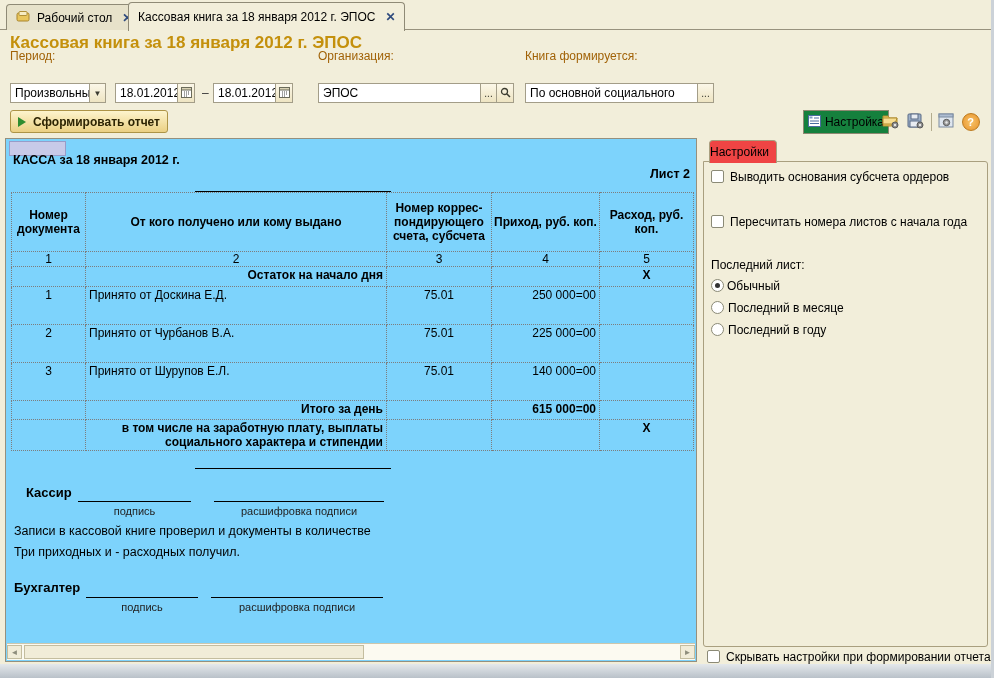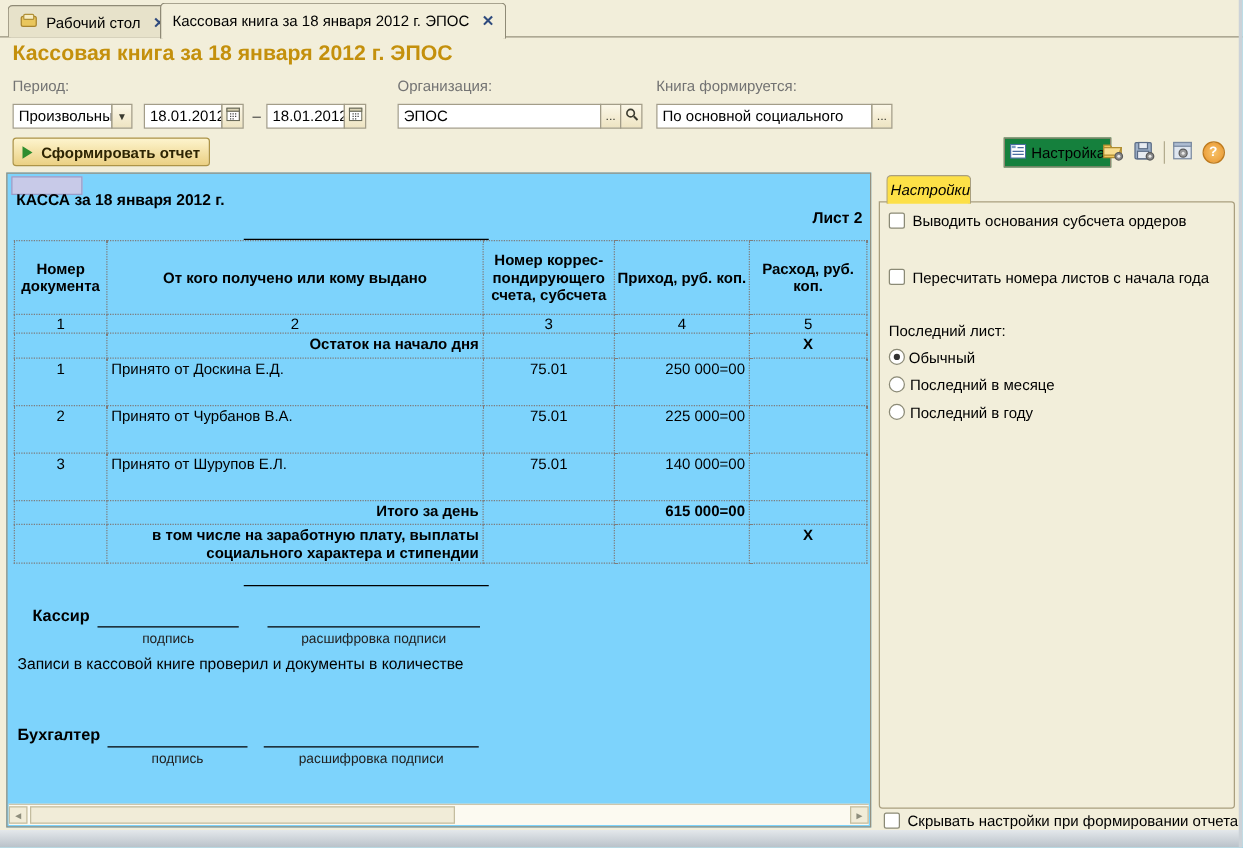--- a/index.html
+++ b/index.html
@@ -13,21 +13,21 @@
        border:1px solid #8f8a76;border-bottom:none;border-radius:4px 4px 0 0;
        background:#e7e2ca;box-sizing:border-box;cursor:default;}
   .tab.inactive{top:4px;height:26px;left:6px;}
   .tab.active{top:2px;height:29px;left:128px;background:#f2eeda;z-index:3;}
   .tab .close{color:#2e4a7d;font-weight:bold;font-size:12px;margin-left:4px;}
 
   
   .page-title{position:absolute;left:10px;top:33px;font-size:17px;font-weight:bold;color:#c4900c;}
 
   
-  .lbl{position:absolute;top:62px;color:#737373;}
+  .lbl{position:absolute;top:49px;color:#a16207;}
   .field{position:absolute;top:83px;height:20px;background:#fff;border:1px solid #a39d88;
          box-sizing:border-box;display:flex;align-items:center;padding:0 4px;overflow:hidden;white-space:nowrap;}
   .sqbtn{position:absolute;top:83px;height:20px;box-sizing:border-box;border:1px solid #a39d88;
          background:linear-gradient(#fbf7e8,#eee4c2);display:flex;align-items:center;justify-content:center;
          font-size:10px;color:#3a3a30;cursor:pointer;}
   .dash{position:absolute;top:86px;color:#333;}
   .arrow-glyph{font-size:8px;color:#3a3a30;}
 
   
   .gen-btn{position:absolute;left:10px;top:110px;width:158px;height:23px;box-sizing:border-box;
@@ -68,23 +68,23 @@
   .sigline{position:absolute;height:0;border-bottom:1px solid #000;}
   .sigcap{position:absolute;font-size:11px;text-align:center;color:#222;}
 
   
   .hscroll{position:absolute;left:1px;bottom:1px;width:688px;height:16px;background:#fcfaf1;border-top:1px solid #cdc6ac;}
   .sc-btn{position:absolute;top:1px;width:15px;height:14px;background:#f1ecd8;border:1px solid #c4bd9f;
           box-sizing:border-box;color:#8e8d7c;font-size:8px;display:flex;align-items:center;justify-content:center;cursor:pointer;}
   .sc-thumb{position:absolute;left:17px;top:1px;width:340px;height:14px;background:#f1ecd8;border:1px solid #c4bd9f;box-sizing:border-box;cursor:grab;}
 
   
-  .settings-tab{position:absolute;left:709px;top:140px;width:66px;height:22px;background:#fde047;
+  .settings-tab{position:absolute;left:709px;top:140px;width:66px;height:22px;background:#ef4444;
                 border:1px solid #a99f7f;border-bottom:none;border-radius:4px 4px 0 0;z-index:2;
-                display:flex;align-items:center;justify-content:flex-end;cursor:default;font-style:italic;}
+                display:flex;align-items:center;justify-content:flex-start;cursor:default;}
   .settings-panel{position:absolute;left:703px;top:161px;width:285px;height:486px;box-sizing:border-box;
                   border:1px solid #a99f7f;border-radius:0 3px 3px 3px;}
   .cb{position:absolute;width:13px;height:13px;background:#fff;border:1px solid #8b8a76;border-radius:2px;box-sizing:border-box;cursor:pointer;}
   .radio{position:absolute;width:13px;height:13px;background:#fff;border:1px solid #8b8a76;border-radius:50%;box-sizing:border-box;cursor:pointer;}
   .radio.checked::after{content:"";position:absolute;left:3px;top:3px;width:5px;height:5px;border-radius:50%;background:#333;}
   .opt-label{position:absolute;cursor:default;}
 
   
   .bottom-strip{position:absolute;left:0;top:664px;width:994px;height:14px;background:linear-gradient(#e4e8eb,#b9c1c9);}
   .right-strip{position:absolute;left:991px;top:0;width:3px;height:678px;background:#ccd2d8;}
@@ -273,20 +273,21 @@
   </tbody>
     </table>
 
   <div class="fnote" style="left:20px;top:346px;font-weight:bold;font-size:13px;">Кассир</div>
   <div class="sigline" style="left:72px;top:362px;width:113px;"></div>
   <div class="sigline" style="left:208px;top:362px;width:170px;"></div>
   <div class="sigcap" style="left:72px;top:366px;width:113px;">подпись</div>
   <div class="sigcap" style="left:208px;top:366px;width:170px;">расшифровка подписи</div>
 
   <div class="fnote" style="left:8px;top:385px;">Записи в кассовой книге проверил и документы в количестве</div>
+  <div class="fnote" style="left:8px;top:406px;">Три приходных и  - расходных получил.</div>
 
   <div class="fnote" style="left:8px;top:441px;font-weight:bold;font-size:13px;">Бухгалтер</div>
   <div class="sigline" style="left:80px;top:458px;width:112px;"></div>
   <div class="sigline" style="left:205px;top:458px;width:172px;"></div>
   <div class="sigcap" style="left:80px;top:462px;width:112px;">подпись</div>
   <div class="sigcap" style="left:205px;top:462px;width:172px;">расшифровка подписи</div>
 
   <div class="hscroll">
     <div class="sc-btn" style="left:0;">
         <span>◄</span>

